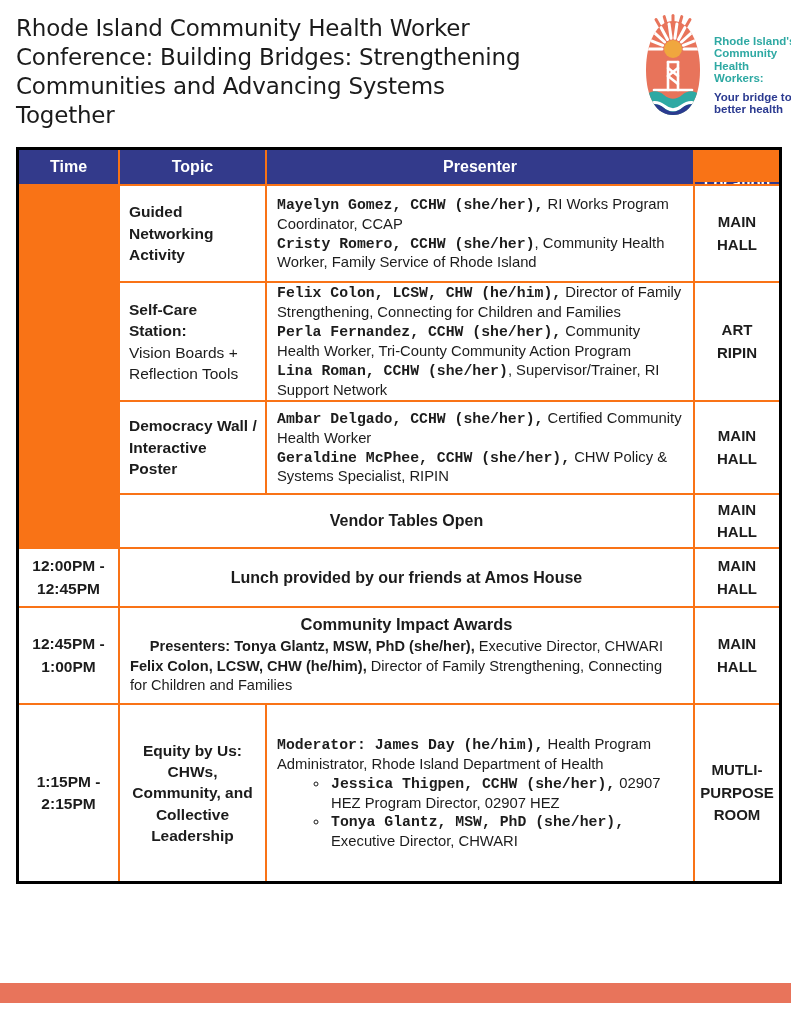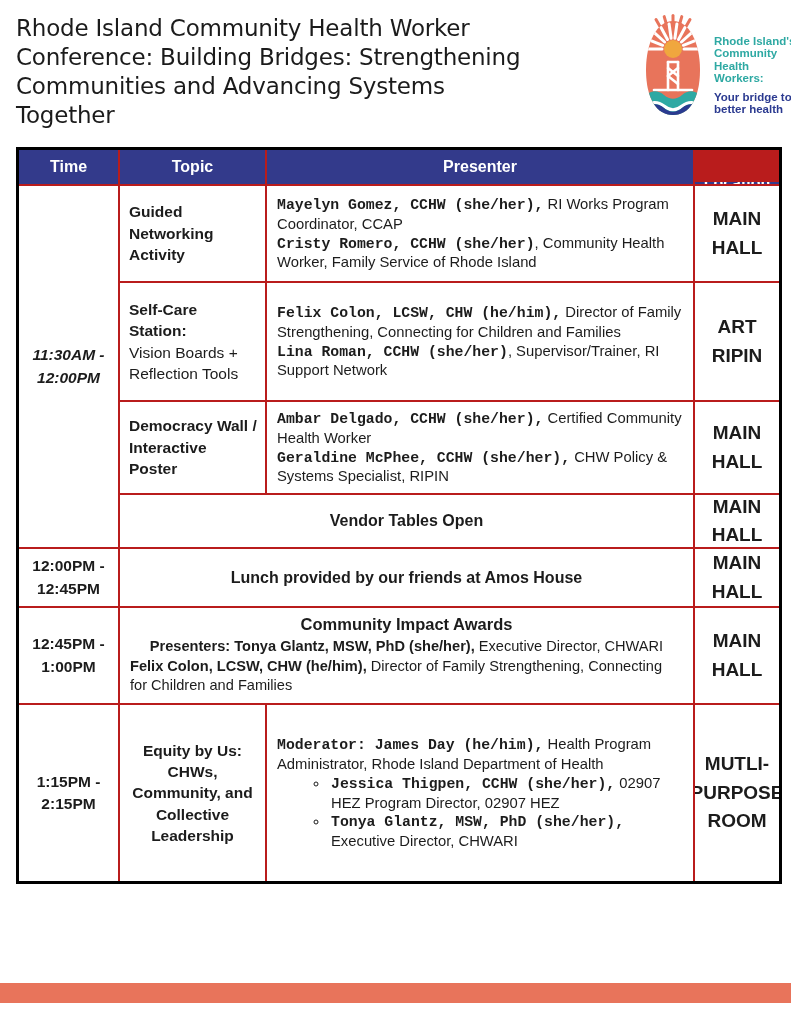--- a/index.html
+++ b/index.html
@@ -58,21 +58,21 @@
   }
 
   
   .tbl {
     margin-top: 17px;
     width: 766px;
     display: grid;
     grid-template-columns: 99px 145px 426px 84px;
     grid-template-rows: 34px 95px 117px 91px 52px 57px 95px 176px;
     gap: 2px;
-    background: #b91c1c;
+    background: #f97316;
     border: 3px solid #000000;
   }
   .cell { background: #ffffff; overflow: hidden; }
   .th {
     background: #333a8b;
     color: #ffffff;
     font-weight: bold;
     font-size: 16px;
     display: flex;
     align-items: center;
@@ -107,21 +107,21 @@
     font-size: 14.8px;
     line-height: 1.28;
   }
   .p-line b { font-weight: bold; font-family: Liberation Mono, monospace; }
   .loc {
     display: flex;
     align-items: center;
     justify-content: center;
     text-align: center;
     font-weight: bold;
-    font-size: 19px;
+    font-size: 15px;
     line-height: 1.5;
     padding: 2px 6px;
   }
   .merged {
     display: flex;
     flex-direction: column;
     align-items: center;
     justify-content: center;
     font-weight: bold;
     font-size: 16px;
@@ -241,37 +241,37 @@
 
     </div>
 
     <div class="tbl">
 
       <div class="cell th h1">Time</div>
       <div class="cell th h2">Topic</div>
       <div class="cell th h3">Presenter</div>
       <div class="cell th h4">Location</div>
 
-      <div class="cell time it time-block1">11:30AM - 12:00PM</div>
 
       <div class="cell topic r1c2">
         <span class="b">Guided Networking Activity</span>
       </div>
       <div class="cell presenter r1c3">
         <div class="p-line"><b>Mayelyn Gomez, CCHW (she/her),</b><span> RI Works Program Coordinator, CCAP</span></div>
         <div class="p-line"><b>Cristy Romero, CCHW (she/her)</b><span>, Community Health Worker, Family Service of Rhode Island</span></div>
       </div>
       <div class="cell loc r1c4">MAIN HALL</div>
 
       <div class="cell topic r2c2">
         <span class="b">Self-Care Station:</span>
         <span>Vision Boards + Reflection Tools</span>
       </div>
       <div class="cell presenter r2c3">
         <div class="p-line"><b>Felix Colon, LCSW, CHW (he/him),</b><span> Director of Family Strengthening, Connecting for Children and Families</span></div>
+        <div class="p-line"><b>Perla Fernandez, CCHW (she/her),</b><span> Community Health Worker, Tri-County Community Action Program</span></div>
         <div class="p-line"><b>Lina Roman, CCHW (she/her)</b><span>, Supervisor/Trainer, RI Support Network</span></div>
       </div>
       <div class="cell loc r2c4">ART RIPIN</div>
 
       <div class="cell topic r3c2">
         <span class="b">Democracy Wall / Interactive Poster</span>
       </div>
       <div class="cell presenter r3c3">
         <div class="p-line"><b>Ambar Delgado, CCHW (she/her),</b><span> Certified Community Health Worker</span></div>
         <div class="p-line"><b>Geraldine McPhee, CCHW (she/her),</b><span> CHW Policy &amp; Systems Specialist, RIPIN</span></div>

